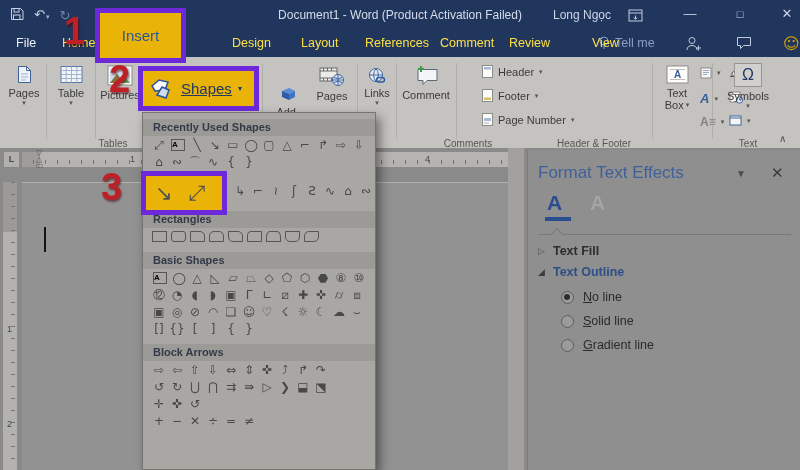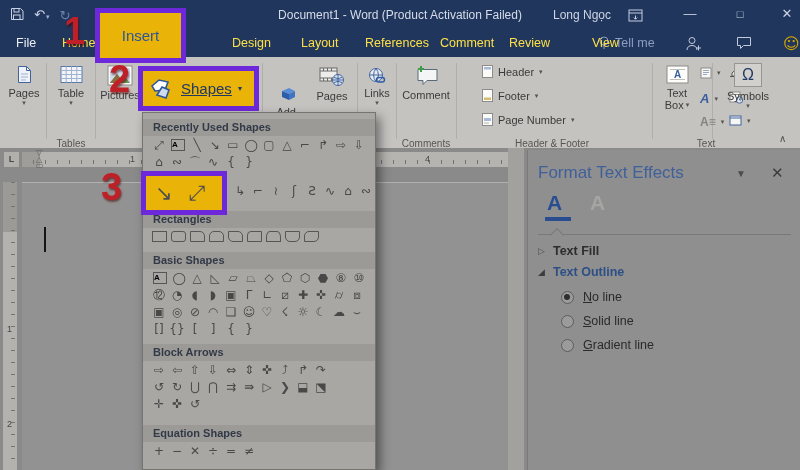--- a/index.html
+++ b/index.html
@@ -22,21 +22,21 @@
   .tab-file{color:#edf1f8;}
   .tellme{position:absolute;left:598px;top:6px;display:flex;align-items:center;gap:5px;color:#8d9ec0;font-size:12.5px;}
   .tabicon{position:absolute;top:6px;}
   .smiley{position:absolute;left:783px;top:4px;font-size:16px;color:#d8a800;font-family:"DejaVu Sans",sans-serif;}
   
   .ribbon{position:absolute;left:0;top:57px;width:800px;height:91px;background:#c5c3c0;border-bottom:1px solid #98968f;}
   .sep{position:absolute;top:6px;height:76px;width:1px;background:#b0aeab;}
   .bigbtn{position:absolute;display:flex;flex-direction:column;align-items:center;font-size:11px;color:#3b3b3b;cursor:default;}
   .bigbtn .lbl{margin-top:3px;}
   .caret{font-size:7px;color:#55544f;line-height:8px;}
-  .grouplabel{position:absolute;top:81px;font-size:10px;color:#56554f;text-align:center;}
+  .grouplabel{position:absolute;top:81px;font-size:10px;color:#56554f;text-align:center;margin-left:42px;}
   .smallrow{position:absolute;display:flex;align-items:center;gap:5px;font-size:11px;color:#3b3b3b;}
   .omega-box{width:26px;height:22px;background:#d2d0cd;border:1px solid #97958f;color:#1f3864;
     font-size:16px;text-align:center;line-height:21px;}
   .collapse-ribbon{position:absolute;left:779px;top:76px;font-size:10px;color:#4f4f4f;}
   .ticon{display:inline-block;}
   .wordart-a{font-style:italic;font-weight:bold;color:#3a5f9e;font-size:13px;}
   .dropcap-a{font-weight:bold;color:#84837e;font-size:12px;}
   
   .work{position:absolute;left:0;top:148px;width:800px;height:322px;background:#8a8a8a;}
   .hruler{position:absolute;left:22px;top:4px;width:486px;height:15px;background:#9f9d9a;}
@@ -510,21 +510,20 @@
           <span class="shp">▷</span>
           <span class="shp">❯</span>
           <span class="shp">⬓</span>
           <span class="shp">⬔</span>
         </div>
         <div class="mrow">
           <span class="shp">✛</span>
           <span class="shp">✜</span>
           <span class="shp">↺</span>
         </div>
-        <div class="mhead eq-sec">Equation Shapes</div>
         <div class="mrow eq-sec">
           <span class="shp">+</span>
           <span class="shp">−</span>
           <span class="shp">✕</span>
           <span class="shp">÷</span>
           <span class="shp">=</span>
           <span class="shp">≠</span>
         </div>
       </div>
   </div>

